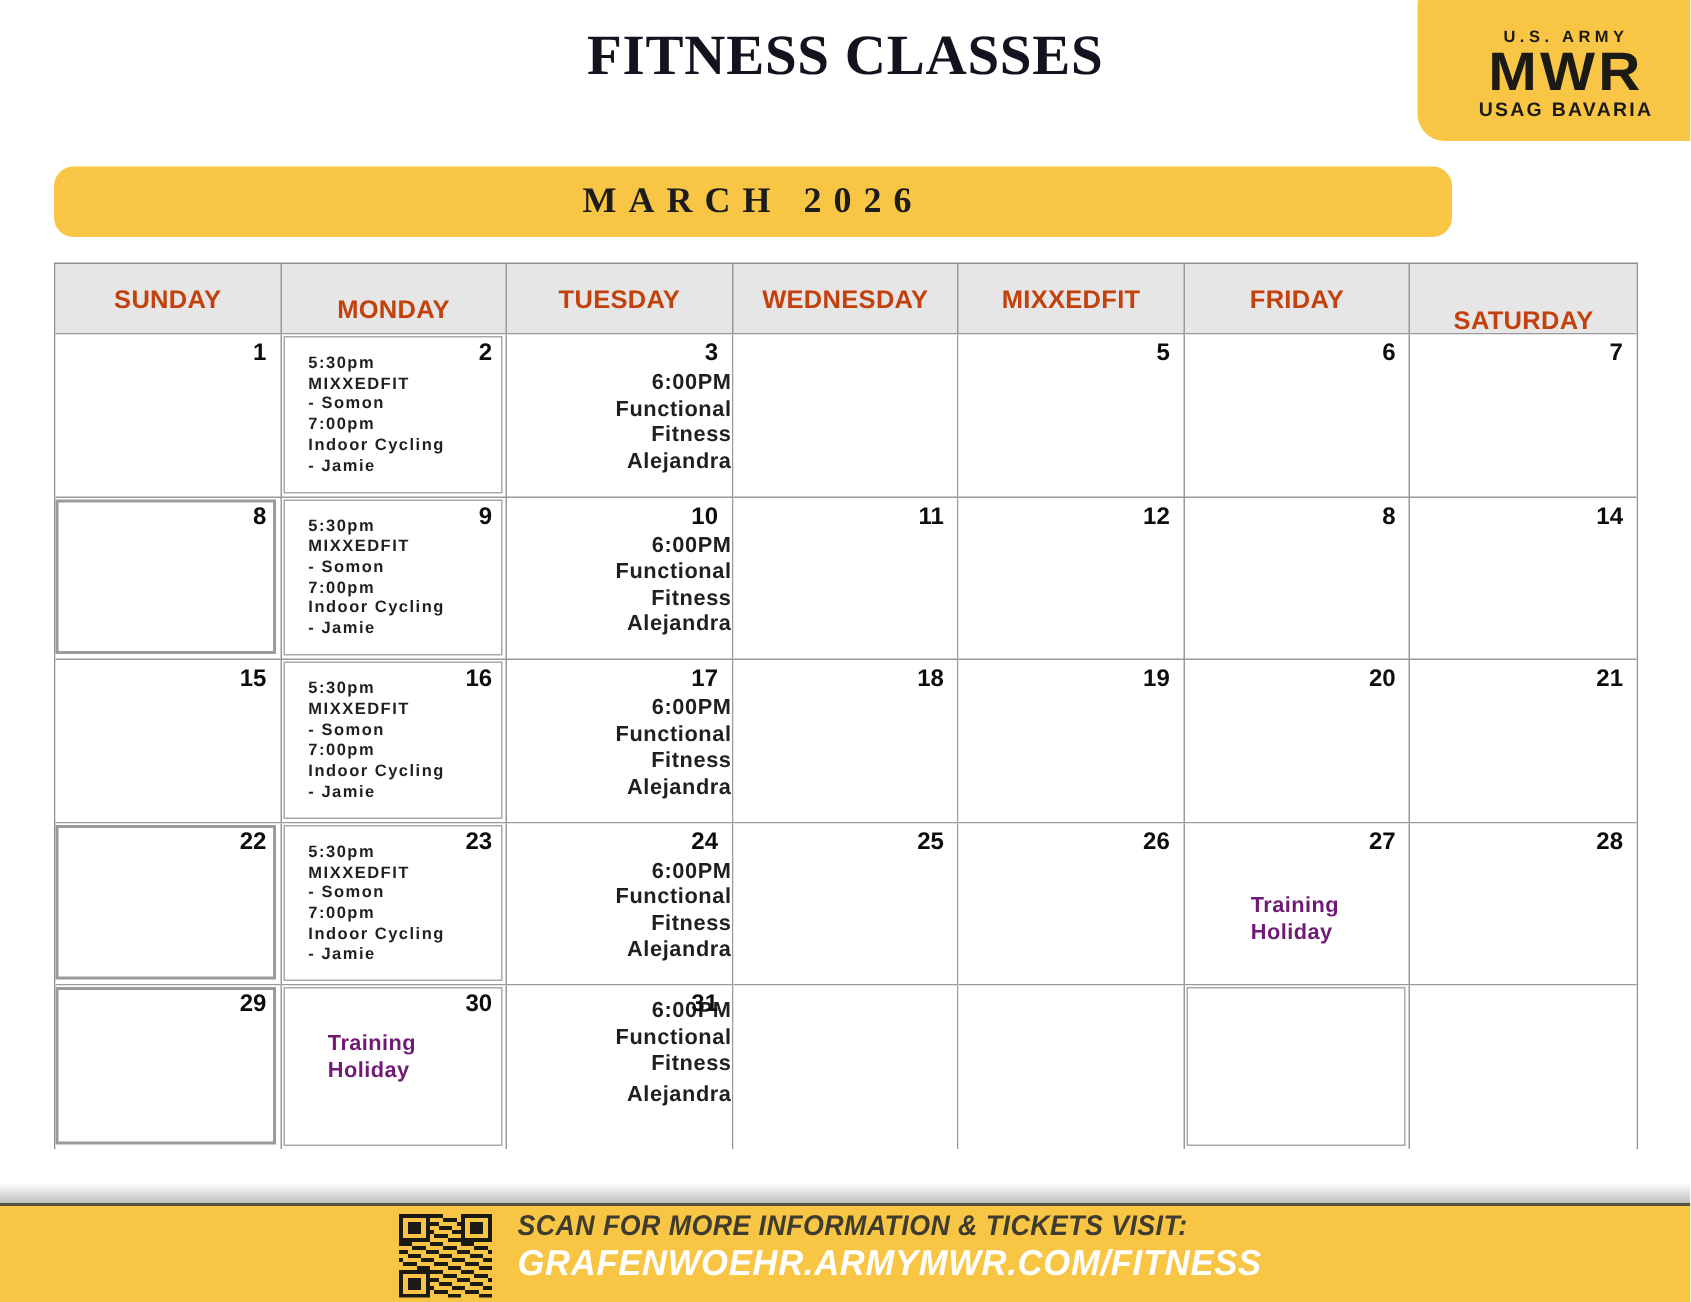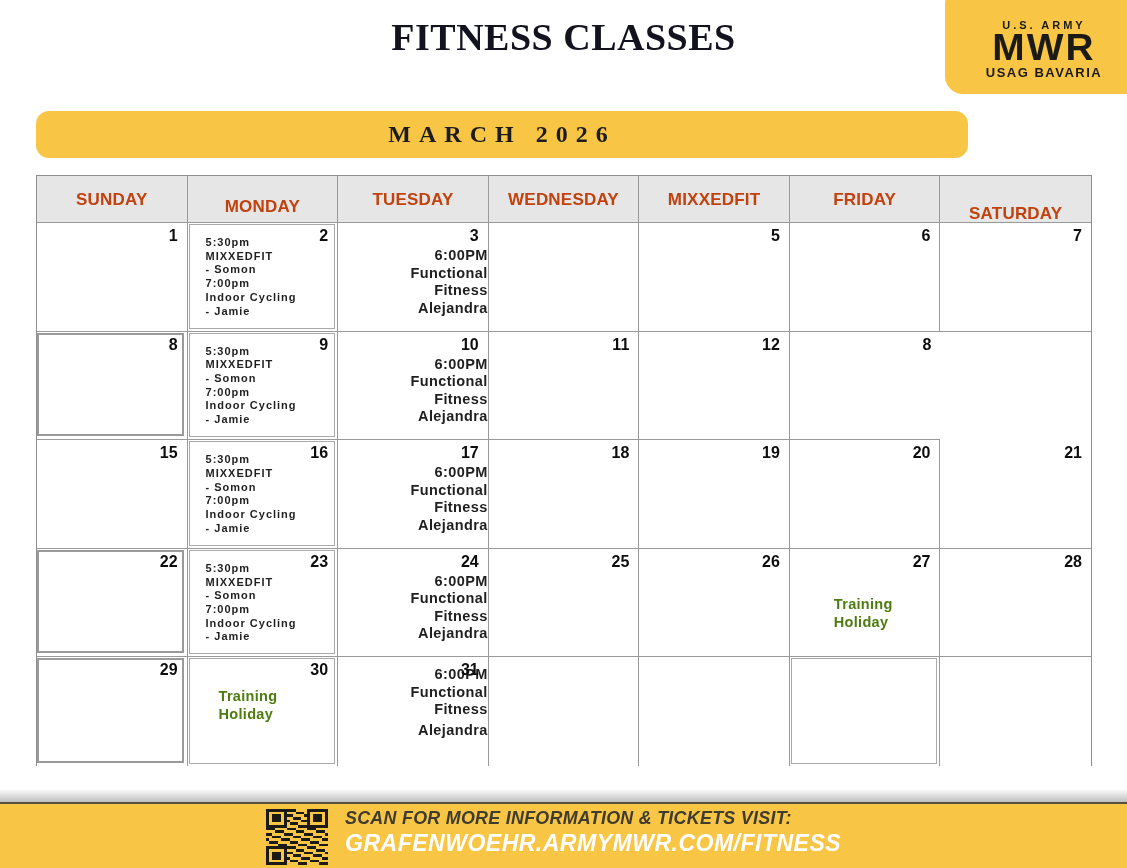--- a/index.html
+++ b/index.html
@@ -62,21 +62,21 @@
     border:1px solid #a9a9a9;pointer-events:none;
   }
   .daynum{
     position:absolute;top:4px;right:9px;font-weight:bold;font-size:16px;color:#0d0d0d;
   }
   .lines{color:#1f1f1f;font-weight:bold;}
   .classes-sm{margin:13px 0 0 18px;font-size:11px;letter-spacing:1px;line-height:13.7px;}
   .classes-lg{margin:24px 0 0 9px;font-size:14.5px;letter-spacing:.4px;line-height:17.5px;text-align:right;}
   .classes-lg.last-week{margin-top:9px;}
   .classes-lg.last-week div:last-child{margin-top:3px;}
-  .holiday{color:#4d7c0f;font-size:14.5px;line-height:18px;letter-spacing:.3px;}
+  .holiday{color:#701a75;font-size:14.5px;line-height:18px;letter-spacing:.3px;}
   .holiday.pos-fri{margin:46px 0 0 44px;}
   .holiday.pos-mon{margin:30px 0 0 31px;}
   
   .footer-strip{
     position:absolute;left:0;right:0;bottom:66px;height:13px;
     background:linear-gradient(to bottom,#fdfdfd,#bfbfbf);
   }
   .footer{
     position:absolute;left:0;right:0;bottom:0;height:66px;background:#F8C545;
     border-top:2px solid #57523f;box-sizing:border-box;
@@ -196,20 +196,23 @@
             </div>
           </div>
           <div class="cell">
             <span class="daynum">11</span>
           </div>
           <div class="cell">
             <span class="daynum">12</span>
           </div>
           <div class="cell">
             <span class="daynum">8</span>
+          </div>
+          <div class="cell">
+            <span class="daynum">14</span>
           </div>
         </div>
         <div class="week">
           <div class="cell">
             <span class="daynum">15</span>
           </div>
           <div class="cell boxed-light">
             <span class="daynum">16</span>
             <div class="lines classes-sm">
               <div>5:30pm</div>

